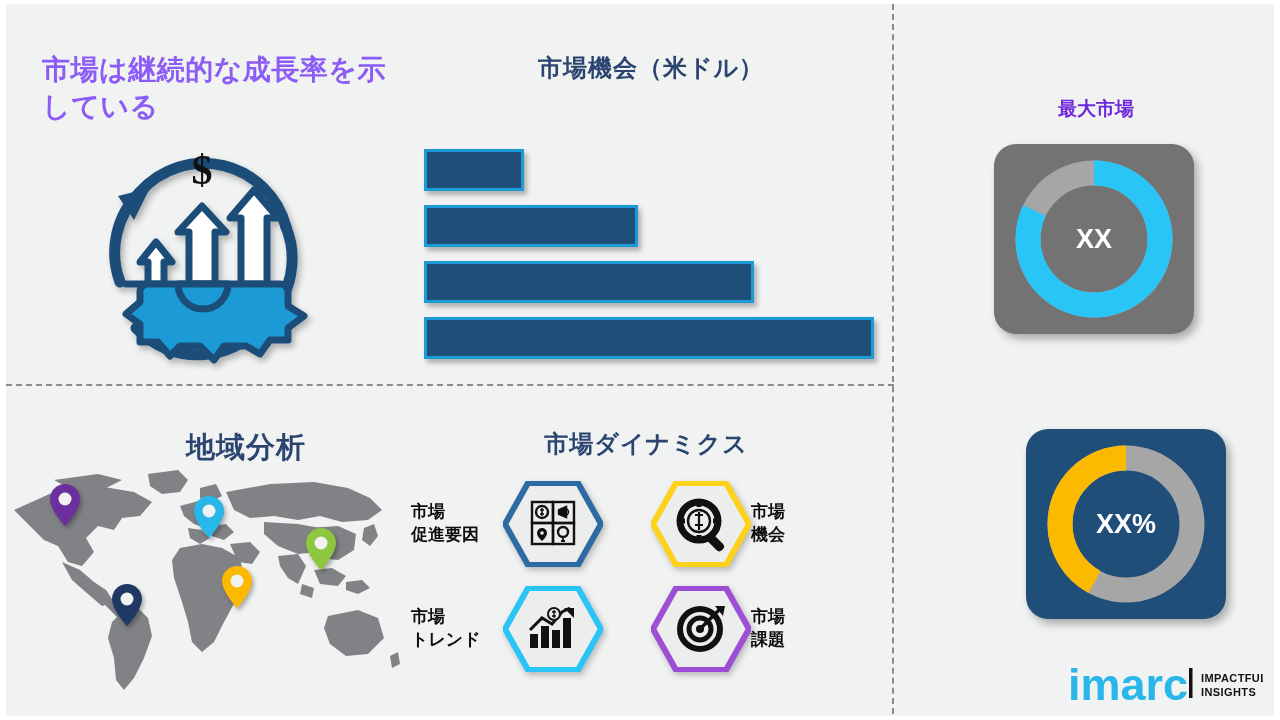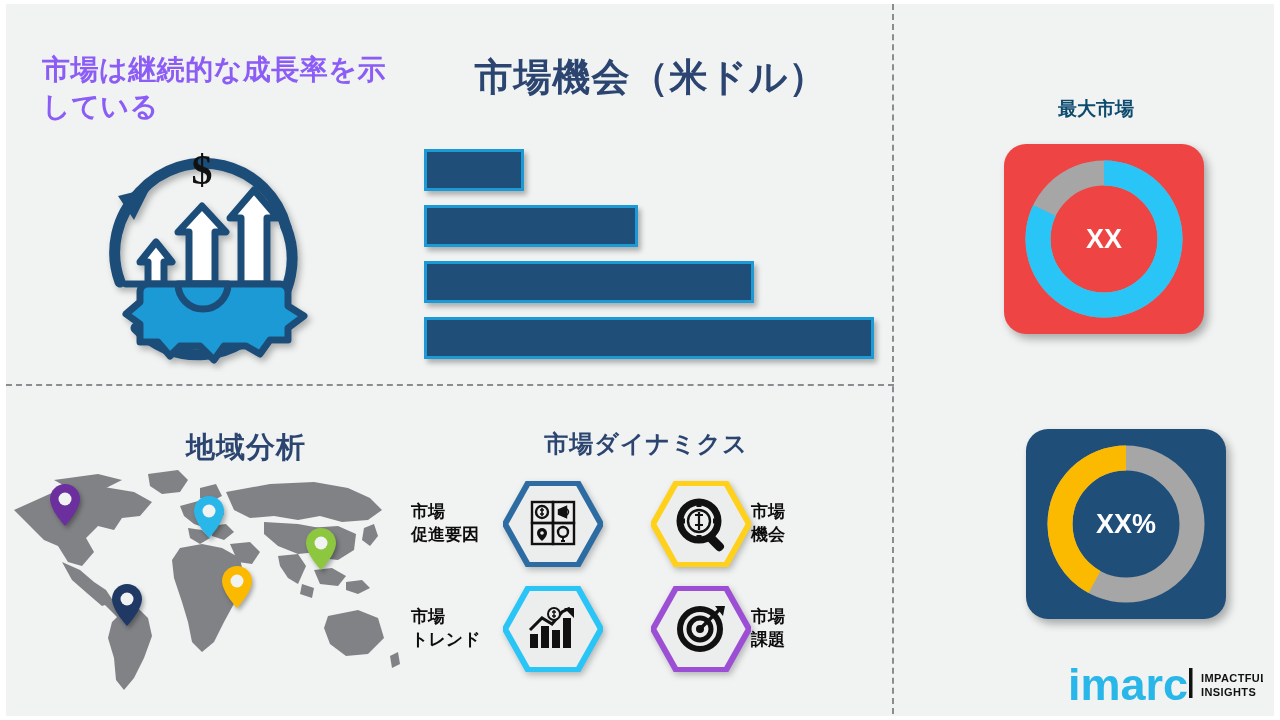--- a/index.html
+++ b/index.html
@@ -32,36 +32,36 @@
   }
 
   
   .h-growth{
     position:absolute;left:36px;top:48px;width:350px;
     font-size:28px;font-weight:bold;line-height:1.32;
     color:#8b5cf6;letter-spacing:.5px;
   }
   .h-opportunity{
     position:absolute;left:430px;top:48px;width:430px;
-    font-size:38px;font-weight:bold;color:#2b4570;
+    font-size:24px;font-weight:bold;color:#2b4570;
     text-align:center;letter-spacing:1px;
   }
   .h-regional{
     position:absolute;left:120px;top:424px;width:240px;
     font-size:29px;font-weight:bold;color:#2b4570;
     text-align:center;letter-spacing:1px;
   }
   .h-dynamics{
     position:absolute;left:430px;top:424px;width:420px;
     font-size:24px;font-weight:bold;color:#2b4570;
     text-align:center;letter-spacing:1px;
   }
   .h-largest{
     position:absolute;left:950px;top:92px;width:280px;
-    font-size:19px;font-weight:bold;color:#0c4a6e;
+    font-size:19px;font-weight:bold;color:#6d28d9;
     text-align:center;
   }
   .h-cagr{
     position:absolute;left:950px;top:380px;width:280px;
     font-size:19px;font-weight:bold;color:#1a1a1a;
     text-align:center;
   }
 
   
   .growth-icon{position:absolute;left:72px;top:128px;width:250px;height:240px;}
@@ -327,21 +327,21 @@
             <polygon points="38,0 48,0 46,10" fill="#111111"></polygon>
           </g>
         </svg>
       </div>
       <div class="hex-label right">市場
 課題</div>
     </div>
   </div>
 
   <div class="h-largest">最大市場</div>
-  <div class="donut-card d1" style="background: #ef4444; margin-left: 10px;">
+  <div class="donut-card d1" style="background: #737373;">
     <svg viewBox="0 0 200 190" width="200" height="190">
 
       <circle cx="100" cy="95" r="66" fill="none" stroke="#a6a6a6" stroke-width="25"></circle>
 
       <circle cx="100" cy="95" r="66" fill="none" stroke="#29c5f6" stroke-width="25" stroke-dasharray="340.0 74.6" transform="rotate(-90 100 95)"></circle>
     </svg>
     <div class="donut-center">XX</div>
   </div>
 
   <div class="donut-card d2" style="background: rgb(31, 78, 121); margin-left: 32px;">

